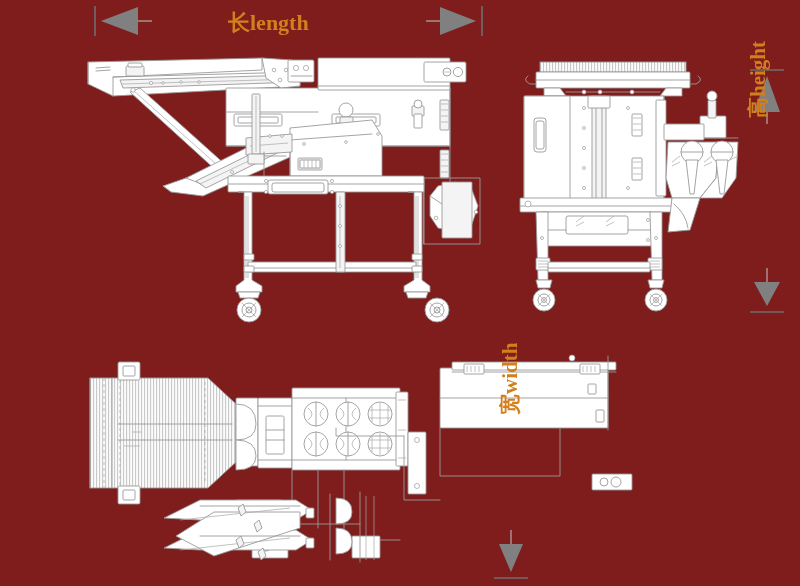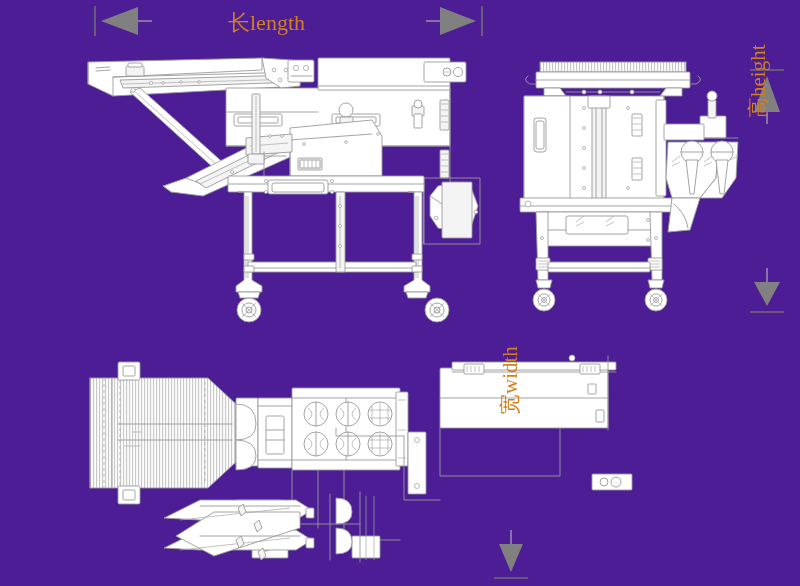--- a/index.html
+++ b/index.html
@@ -1,17 +1,17 @@
 <!DOCTYPE html>
 <html><head>
 <meta charset="utf-8">
 <style>
   html,body{margin:0;padding:0;background:#ffffff;}
   body{width:800px;height:586px;overflow:hidden;font-family:"Liberation Serif",serif;}
-  #stage{position:relative;width:800px;height:586px;background:#4c1d95;}
+  #stage{position:relative;width:800px;height:586px;background:#7f1d1d;font-weight:bold;}
   svg{display:block;}
   .dim-label{position:absolute;color:#D2801E;font-family:"Liberation Serif",serif;font-size:21px;letter-spacing:0px;white-space:nowrap;}
   #label-length{left:228px;top:8px;font-size:22px;}
   #label-height{left:744px;top:118px;transform:rotate(-90deg);transform-origin:left top;font-size:21px;}
   #label-width{left:496px;top:415px;transform:rotate(-90deg);transform-origin:left top;font-size:21px;}
 </style>
 </head>
 <body>
 
 <div id="stage">

